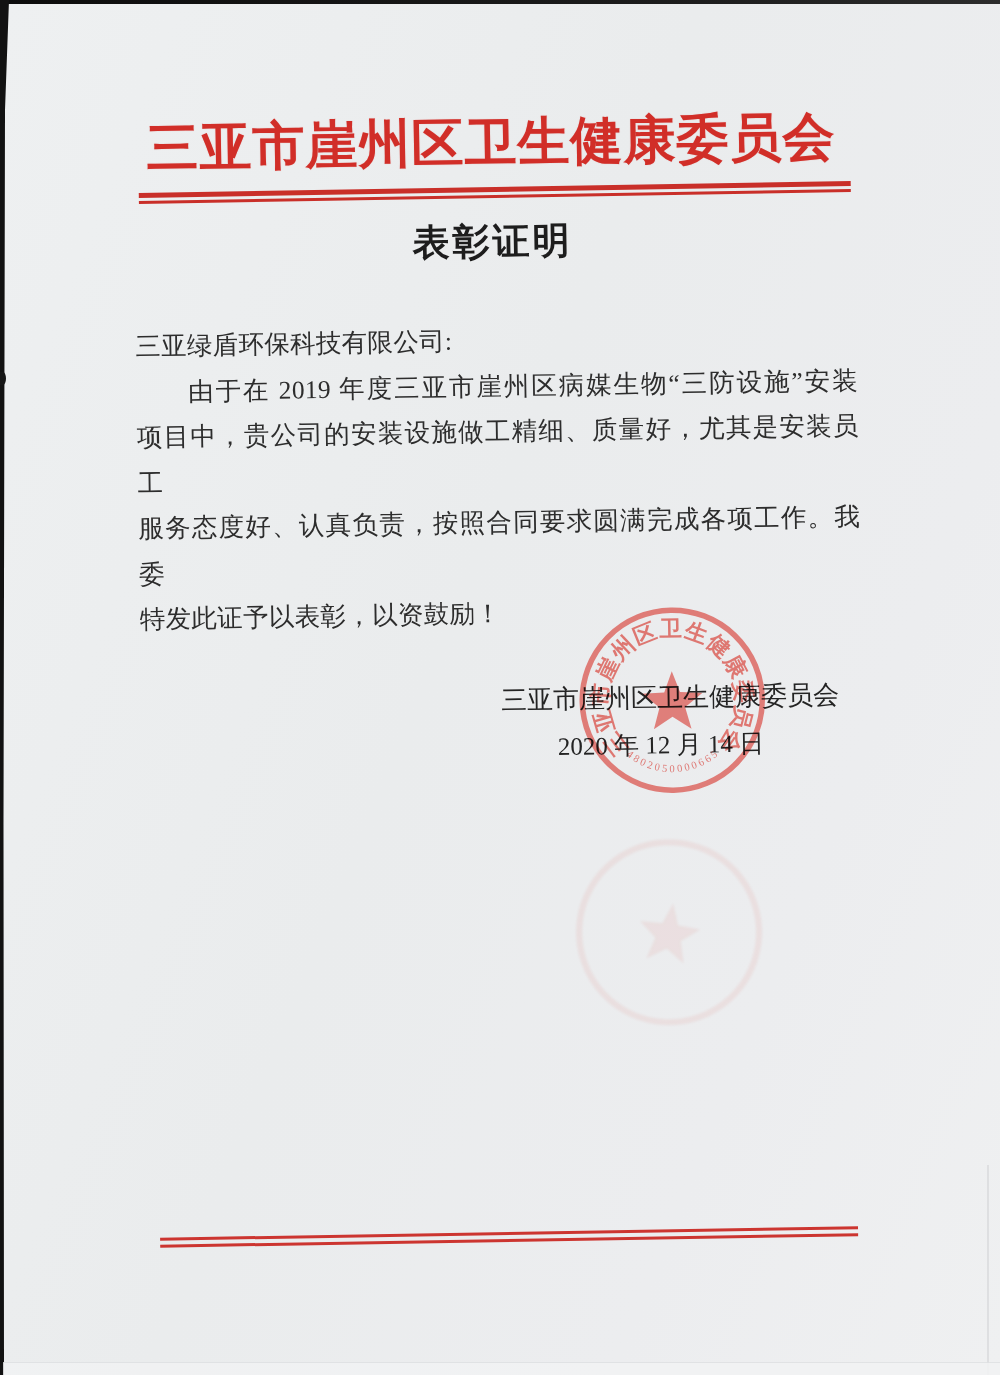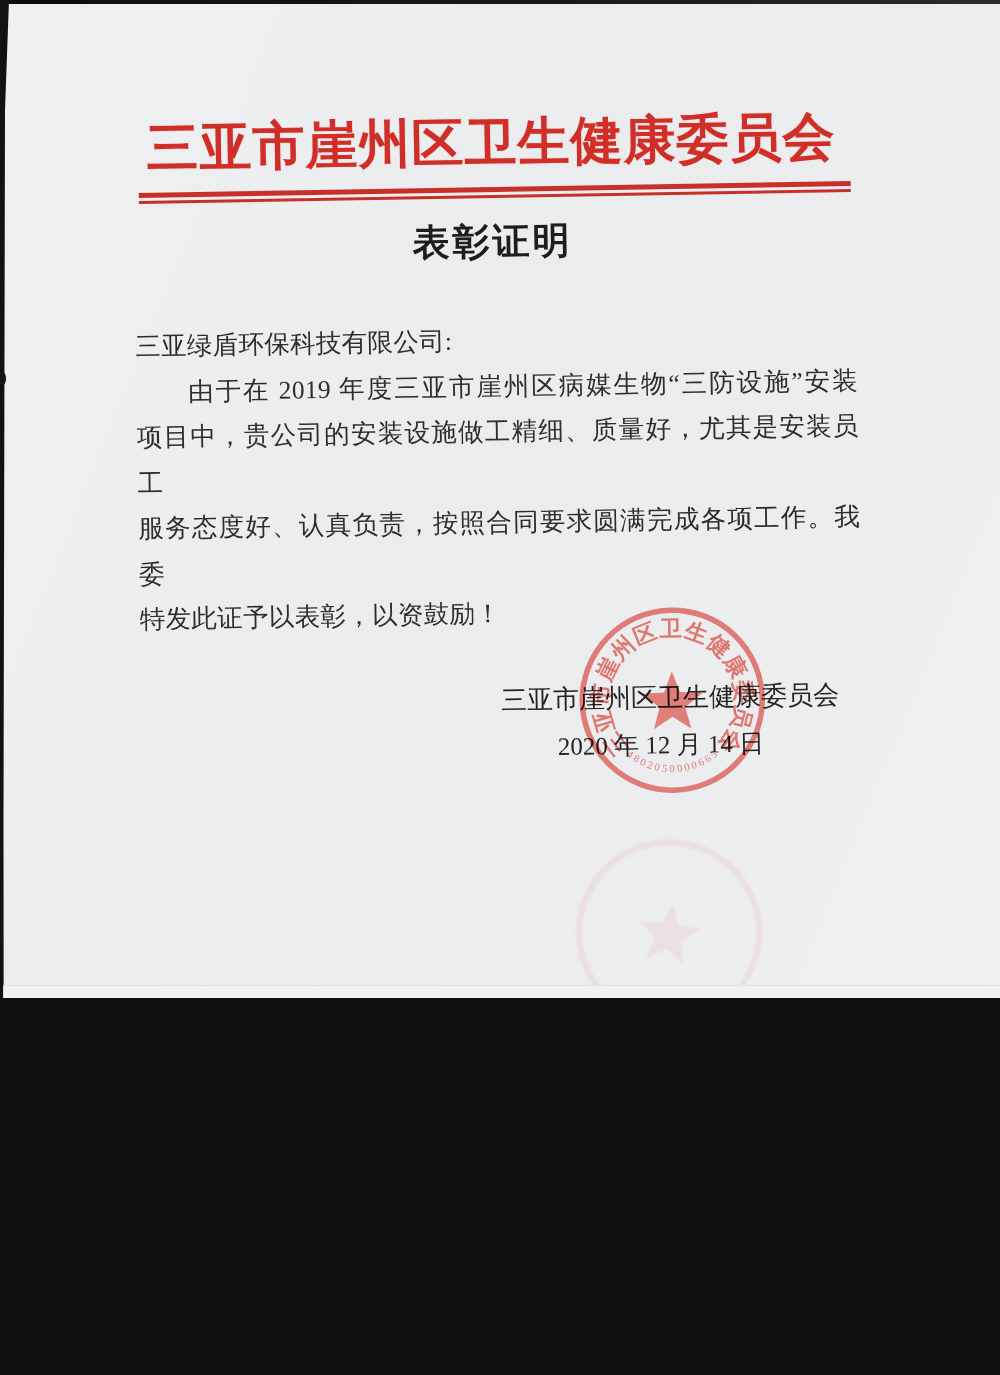--- a/index.html
+++ b/index.html
@@ -1,17 +1,17 @@
 <!DOCTYPE html>
 <html><head>
 <meta charset="utf-8">
 <style>
   html,body{margin:0;padding:0;background:#101010;}
   .stage{
-    position:relative;width:1000px;height:998px;overflow:hidden;
+    position:relative;width:1000px;height:1375px;overflow:hidden;
     background:#101010;
     font-family:"Liberation Serif","DejaVu Serif",serif;
   }
   
   .paper{
     position:absolute;left:3px;top:3px;right:0;bottom:0;
     background:linear-gradient(112deg,#eef0f1 0%,#eaeced 45%,#ecedef 75%,#eff0f1 100%);
   }
   .edge-top{position:absolute;left:0;top:0;width:1000px;height:4px;
     background:linear-gradient(90deg,#0c0c0c,#1d1d1d 70%,#2c2c2c);}

